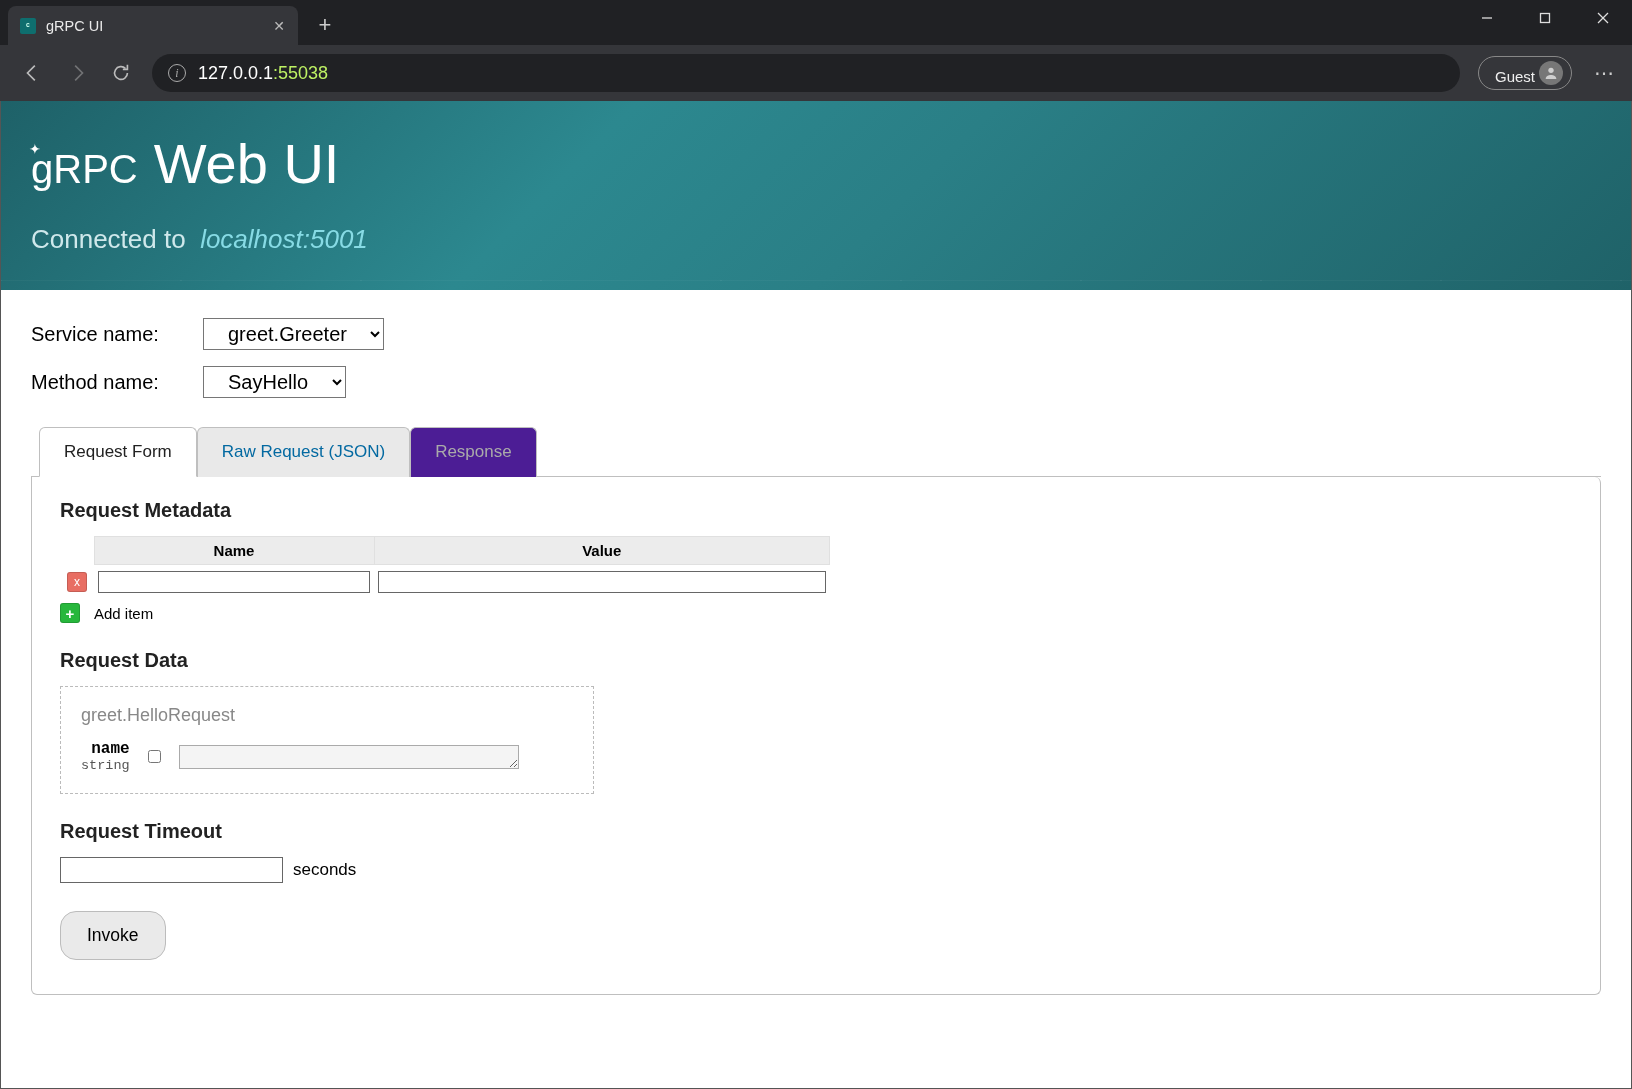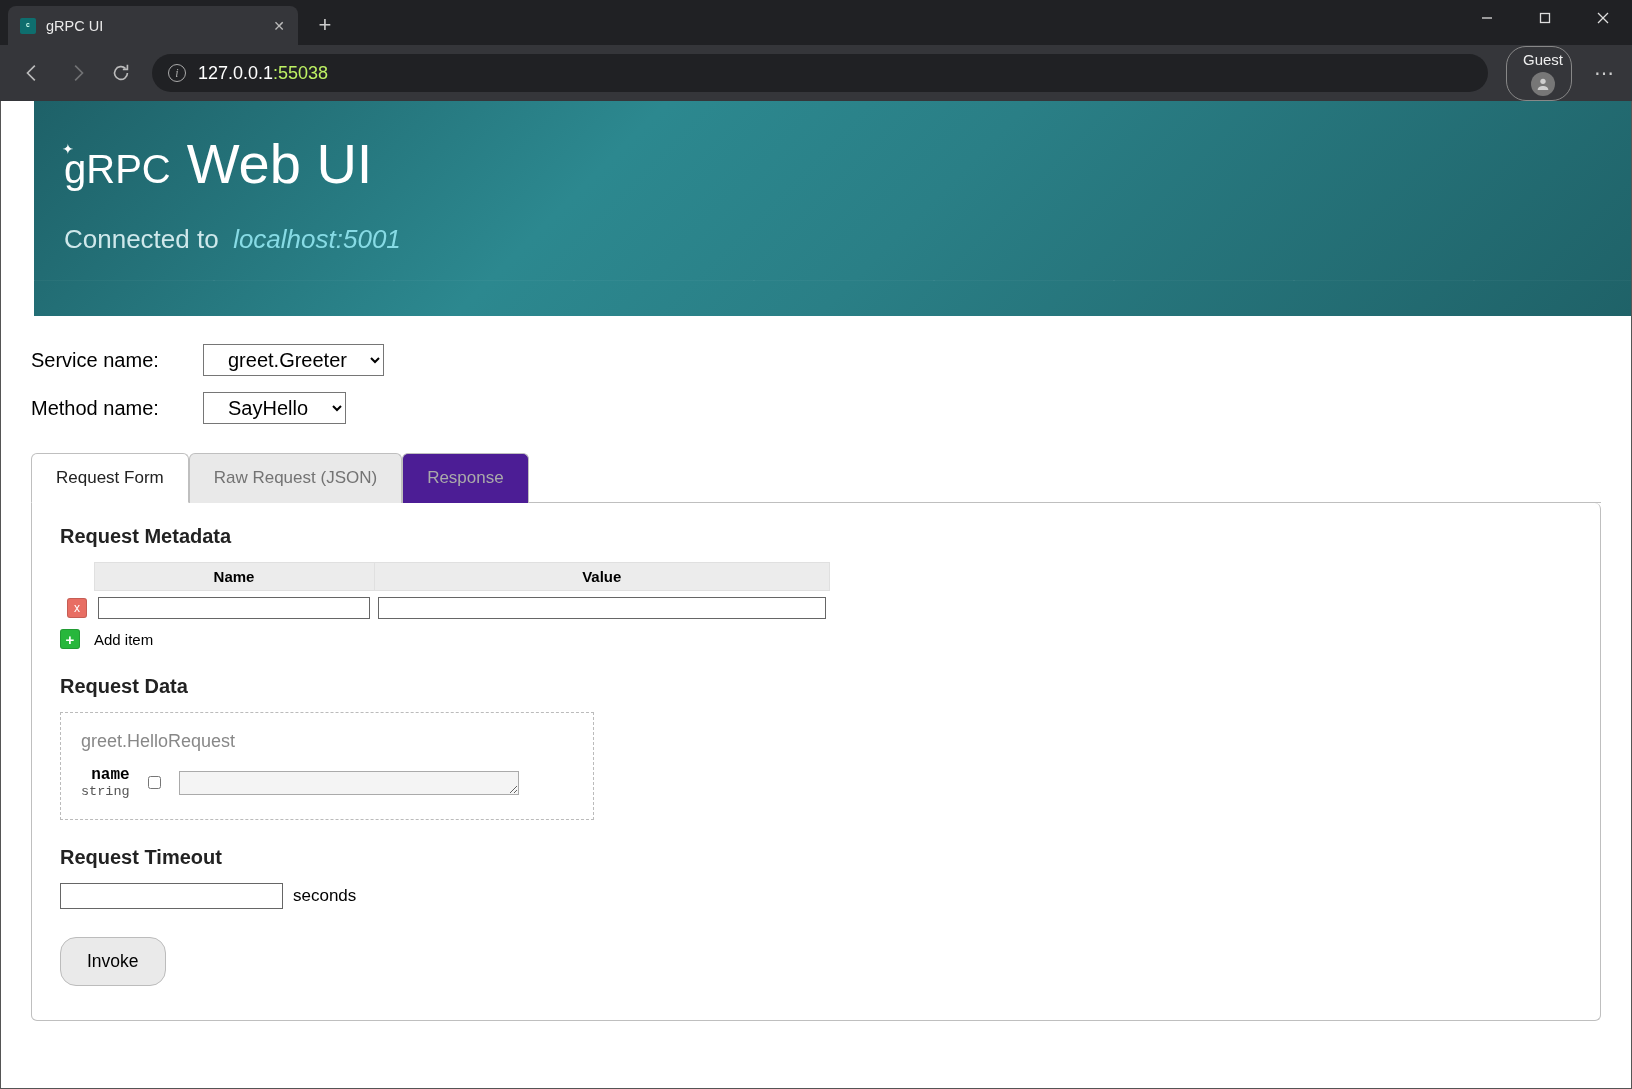--- a/index.html
+++ b/index.html
@@ -14,49 +14,49 @@
   .win-controls { margin-left: auto; display:flex; height: 36px; margin-top: 0; }
   .win-btn { width: 58px; display:flex; align-items:center; justify-content:center; color:#ddd; font-size:14px; cursor:pointer; }
   .win-btn svg { stroke:#ddd; }
   .toolbar { height: 56px; background: #35363a; display:flex; align-items:center; padding: 0 12px 0 20px; gap: 18px; }
   .nav-icon { width: 26px; height:26px; display:flex; align-items:center; justify-content:center; cursor:pointer; }
   .nav-icon svg { stroke:#bbb; fill:none; }
   .addr { flex:1; height: 38px; background: #202124; border-radius: 20px; display:flex; align-items:center; padding: 0 16px; gap: 12px; color:#ccc; font-size: 18px; }
   .addr .info-icon { width:18px; height:18px; border:1.5px solid #aaa; border-radius:50%; display:flex; align-items:center; justify-content:center; font-size:12px; color:#aaa; font-style: italic; font-family: Georgia, serif; }
   .addr .host { color:#fff; }
   .addr .port { color:#bef264; }
-  .guest-pill { display:flex; align-items:center; gap:4px; border:1px solid #888; border-radius: 20px; padding: 4px 8px 4px 16px; color:#eee; font-size:15px; cursor:pointer;flex-direction:column; }
+  .guest-pill { display:flex; align-items:flex-end; gap:4px; border:1px solid #888; border-radius: 20px; padding: 4px 8px 4px 16px; color:#eee; font-size:15px; cursor:pointer; }
   .guest-pill .avatar { width:24px; height:24px; border-radius:50%; background:#777; display:flex; align-items:center; justify-content:center; }
   .guest-pill .avatar svg { fill:#cfcfcf; }
   .more-btn { width:30px; display:flex; align-items:center; justify-content:center; color:#ccc; font-size:20px; cursor:pointer; letter-spacing:2px; }
   
   .page { position: absolute; top: 101px; left: 0; right: 0; bottom: 0; border: 1px solid #555; border-top:none; background:#fff; }
-  .banner { height: 215px; background: linear-gradient(135deg, #1e6168 0%, #2c888f 35%, #2a7f86 55%, #1f6268 100%); color:#fff; padding: 30px 30px 0 30px; position:relative; overflow:hidden;margin-left:33px; }
+  .banner { height: 189px; background: linear-gradient(135deg, #1e6168 0%, #2c888f 35%, #2a7f86 55%, #1f6268 100%); color:#fff; padding: 30px 30px 0 30px; position:relative; overflow:hidden; }
   .banner::before { content:""; position:absolute; inset:0; background-image:
       linear-gradient(60deg, rgba(255,255,255,0.05) 1px, transparent 1px),
       linear-gradient(-60deg, rgba(255,255,255,0.05) 1px, transparent 1px),
       linear-gradient(0deg, rgba(255,255,255,0.04) 1px, transparent 1px);
       background-size: 180px 180px, 180px 180px, 180px 180px; opacity:.9;
   }
   .banner-inner { position:relative; z-index:1; }
   .logo-row { display:flex; align-items:baseline; gap: 16px; font-size: 40px; }
   .logo-mark { font-family: Arial, sans-serif; font-weight: 400; letter-spacing: 0px; position:relative; }
   .logo-mark::before { content:"✦"; position:absolute; left:-2px; top:-6px; font-size:14px; color:#fff; }
   .logo-mark .g { font-weight:400; }
   .logo-sub { font-weight: 300; font-size: 56px; }
   .conn-row { margin-top: 28px; font-size: 26px; font-weight: 300; color:#cfe8eb; }
   .conn-row .target { font-style: italic; color:#87dbe5; }
   .content { padding: 28px 30px; }
   .sel-row { display:flex; align-items:center; gap: 22px; margin-bottom: 16px; font-size: 20px; }
   .sel-row label { width: 150px; }
   .sel-row select { font-size: 20px; padding: 3px 20px; border:1px solid #767676; background:#fff; }
   .tabs { margin-top: 28px; display:flex; border-bottom: 1px solid #bfbfbf; }
-  .tabs .tab-pg { padding: 14px 24px; font-size: 17px; color:#737373; border:1px solid #bfbfbf; border-bottom:none; background:#e9e9e9; border-top-left-radius:6px; border-top-right-radius:6px; margin-right:0; cursor:pointer; position:relative; top:1px; }
+  .tabs .tab-pg { padding: 14px 24px; font-size: 17px; color:#0369a1; border:1px solid #bfbfbf; border-bottom:none; background:#e9e9e9; border-top-left-radius:6px; border-top-right-radius:6px; margin-right:0; cursor:pointer; position:relative; top:1px; }
   .tabs .tab-pg:first-child { margin-left: 0; }
-  .tabs .tab-pg.active { background:#fff; color:#222; border-bottom:1px solid #fff; }
+  .tabs .tab-pg.active { background:#fff; color:#222; border-bottom:1px solid #fff;margin-left:8px; }
   .tabs .tab-pg.disabled { color:#aaa; background:#4c1d95; }
   .tab-panel { border:1px solid #bfbfbf; border-top:none; border-radius: 0 6px 6px 6px; padding: 22px 28px 34px 28px; }
   .tab-panel h3 { font-size: 20px; margin-bottom: 14px; font-weight: 700; color:#222; }
   .md-table { width: 770px; border-collapse: collapse; margin-bottom: 8px; }
   .md-table thead th { background:#ececec; font-size:15px; padding: 5px 0; border:1px solid #e0e0e0; text-align:center; }
   .md-table thead th.remove-col { width: 34px; background:transparent; border:none; }
   .md-table tbody td { padding: 6px 4px 2px 4px; }
   .md-table tbody td.remove-cell { width: 34px; text-align:center; }
   .btn-x { width:20px; height:20px; background:#e86e63; color:#fff; border-radius:3px; display:inline-flex; align-items:center; justify-content:center; font-size:12px; border:none; cursor:pointer; box-shadow: inset 0 0 0 1px rgba(0,0,0,.15); }
   .btn-plus { width:20px; height:20px; background:#27b73c; color:#fff; border-radius:3px; display:inline-flex; align-items:center; justify-content:center; font-size:15px; font-weight:bold; border:none; cursor:pointer; box-shadow: inset 0 0 0 1px rgba(0,0,0,.15); }

